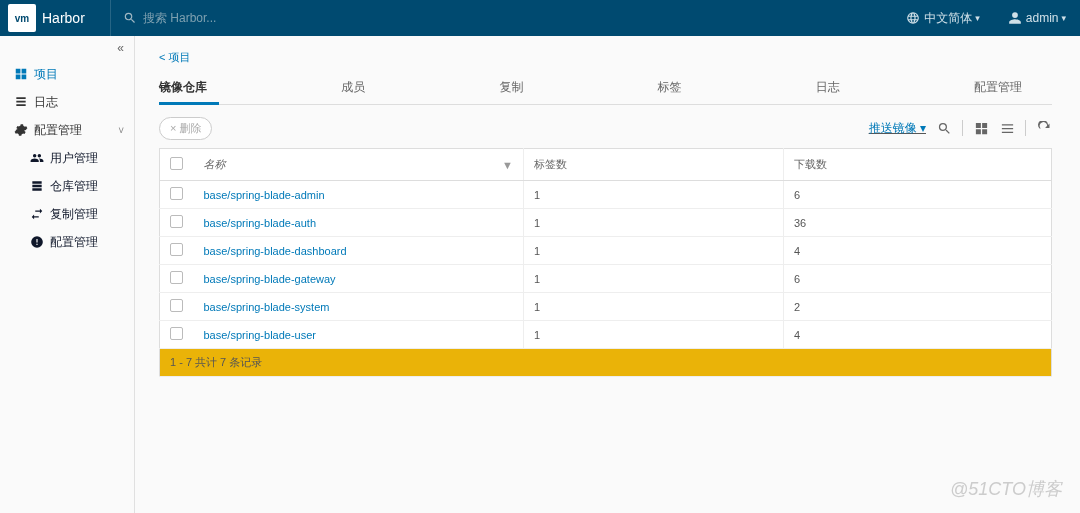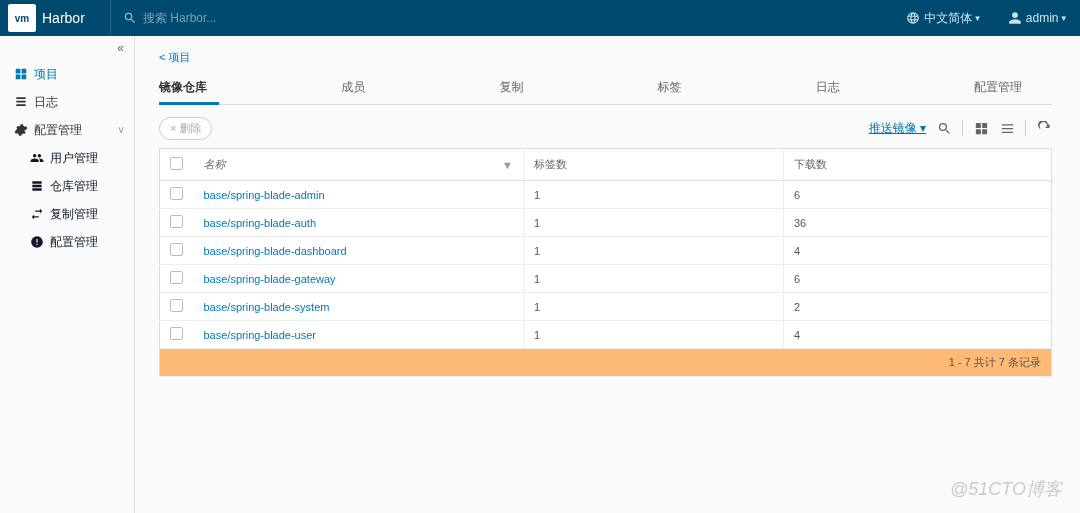--- a/index.html
+++ b/index.html
@@ -42,21 +42,21 @@
 table.data th { text-align:left; font-size:11px; color:#666; font-weight:400; padding:8px 10px; border-bottom:1px solid #ddd; background:#fff; }
 table.data td { font-size:11px; padding:6px 10px; border-bottom:1px solid #eee; color:#555; }
 table.data td.link { color:#0079b8; cursor:pointer; }
 .chk-cell { width:34px; text-align:center; }
 .chk { width:13px; height:13px; border:1px solid #bbb; border-radius:2px; display:inline-block; background:#fff; cursor:pointer; }
 .name-col { width:330px;font-style:italic; }
 .name-th { display:flex; align-items:center; }
 .name-th .filter { margin-left:auto; color:#999; }
 .tag-col { width:260px; border-left:1px solid #eee; }
 .dl-col { border-left:1px solid #eee; }
-.footer-row td { text-align:right; font-size:11px; color:#666; padding:8px 12px; background:#fdba74; }
+.footer-row td { text-align:left; font-size:11px; color:#666; padding:8px 12px; background:#eab308; }
 .watermark { position:absolute; right:18px; bottom:12px; color:#ccc; font-size:18px; font-style:italic; pointer-events:none; }
 </style>
 </head>
 <body>
 
 <div class="topbar">
   <div class="logo-box">
     <div class="logo-sq">vm</div>
     <div class="logo-txt">Harbor</div>
   </div>

